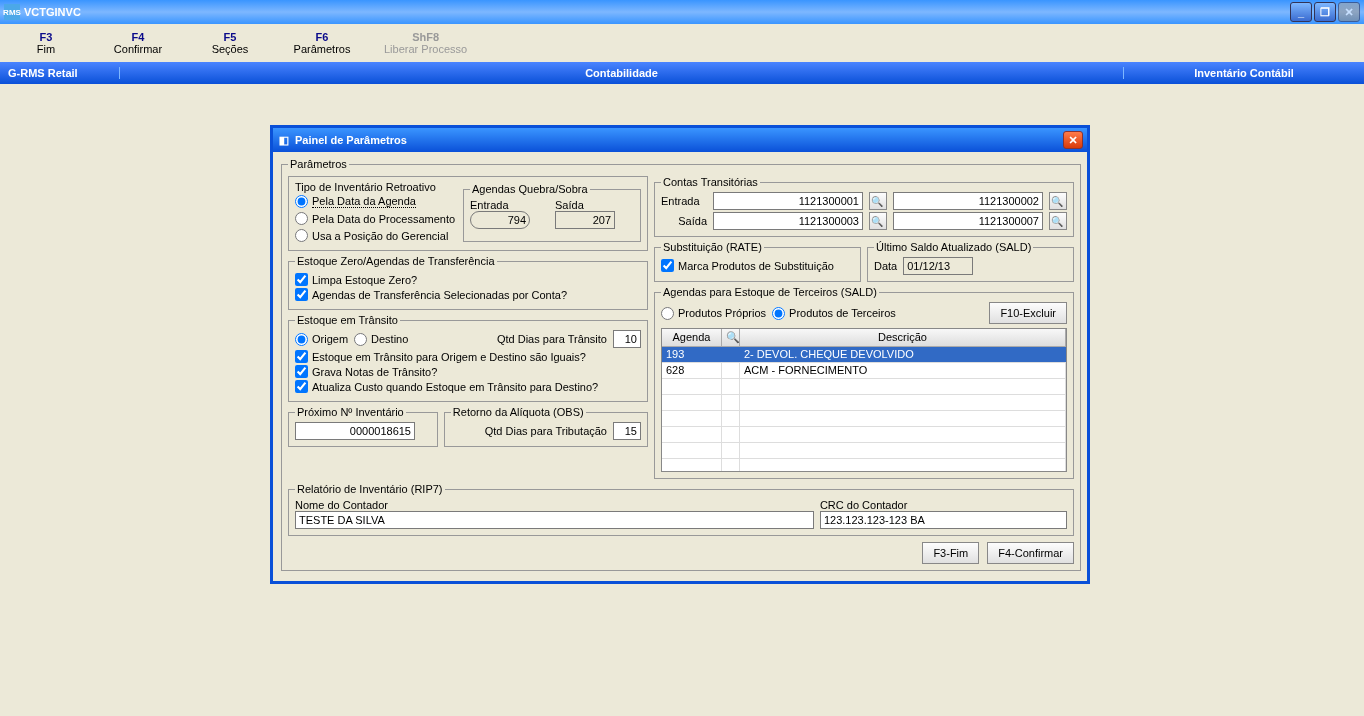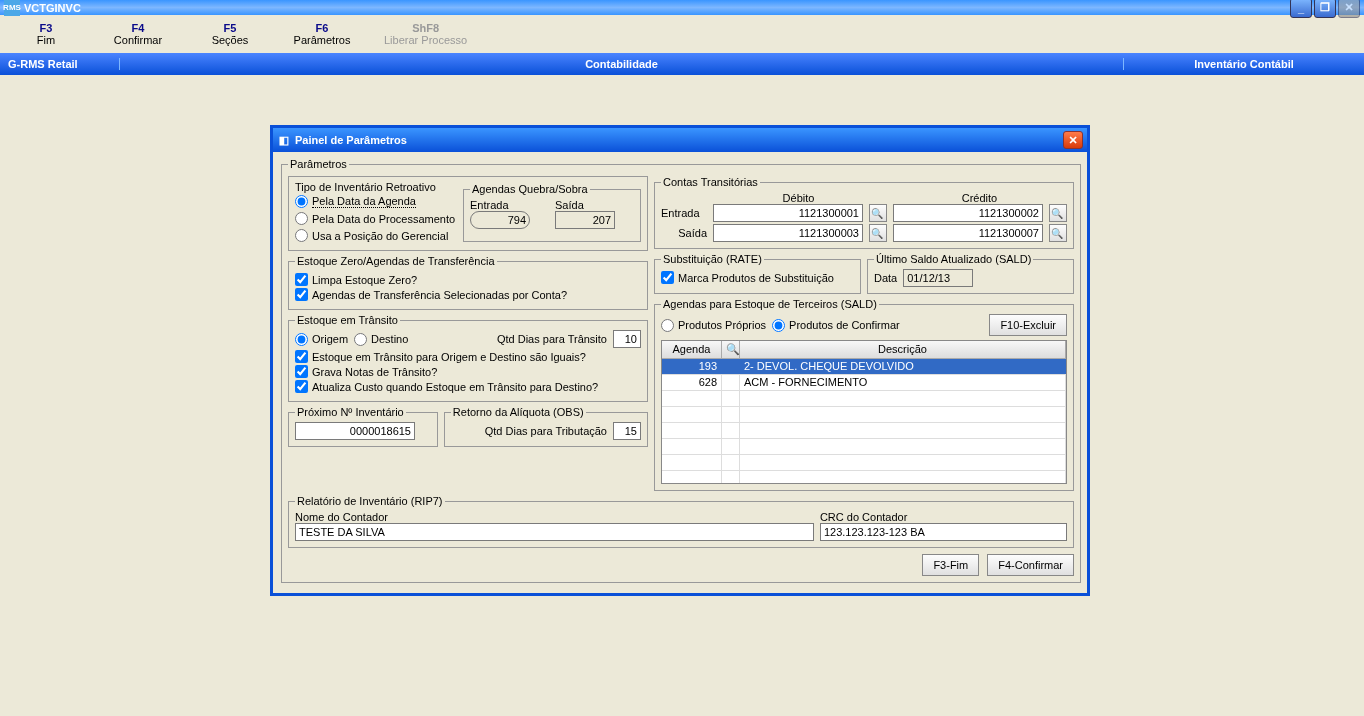--- a/index.html
+++ b/index.html
@@ -1,18 +1,18 @@
 <!DOCTYPE html>
 <html><head>
 <meta charset="utf-8">
 <style>
 * { box-sizing: border-box; margin: 0; padding: 0; font-family: Tahoma, sans-serif; font-size: 11px; }
 body { background: #ece9d8; width: 1364px; height: 716px; overflow: hidden; }
 
-.titlebar { height: 15px; background: linear-gradient(to bottom, #3a95ff 0%, #7db7ff 50%, #3a95ff 100%); display: flex; align-items: center; padding: 0 4px; color: #fff; font-weight: bold; }
+.titlebar { height: 24px; background: linear-gradient(to bottom, #3a95ff 0%, #7db7ff 50%, #3a95ff 100%); display: flex; align-items: center; padding: 0 4px; color: #fff; font-weight: bold; }
 .titlebar .icon { width: 16px; height: 16px; background: #4ba8e8; margin-right: 4px; display:flex;align-items:center;justify-content:center;font-size:8px;color:#fff; }
 .titlebar .title { flex: 1; }
 .tb-btn { width: 22px; height: 20px; margin-left: 2px; background: linear-gradient(#7db7ff,#3a6bd0); border: 1px solid #335; display:flex;align-items:center;justify-content:center; border-radius:3px; color:#fff;font-weight:bold; }
 .tb-btn.close { background: linear-gradient(#aaa,#888); }
 .tb-btn.disabled { opacity: 0.6; }
 
 .fkeys { height: 38px; display:flex; align-items:center; padding: 4px 16px; gap: 32px; }
 .fkey { text-align:center; min-width:60px; }
 .fkey .k { font-weight:bold; color:#0a0a8a; }
 .fkey .lbl { color:#000; }
@@ -47,21 +47,21 @@
 .binoc { width:18px; height:18px; border:1px solid #888; background:linear-gradient(#fdfdfd,#e0e0e0); display:inline-flex;align-items:center;justify-content:center; font-size:10px;}
 
 .grid { border:1px solid #888; background:#fff; }
 .grid-head { display:flex; background: linear-gradient(#f8f8f8,#ddd); border-bottom:1px solid #aaa; }
 .grid-head .cell { border-right:1px solid #aaa; padding:2px 4px; text-align:center; font-weight:normal; }
 .grid-body { height: 124px; overflow:hidden; }
 .grid-row { display:flex; height:16px; border-bottom:1px solid #ddd; }
 .grid-row .cell { border-right:1px solid #ddd; padding:1px 4px; }
 .grid-row.selected { background:#316ac5; color:#fff; }
 .grid-row.selected .cell { border-right-color: #316ac5; }
-.c-ag { width: 60px; text-align:right; }
+.c-ag { width: 60px; text-align:left; }
 .c-bn { width: 18px; }
 .c-ds { flex:1; }
 
 .bottom-actions { display:flex; justify-content:flex-end; gap:8px; margin-top:6px; }
 </style>
 </head>
 <body>
 
 <div class="titlebar">
   <div class="icon">RMS</div>
@@ -196,24 +196,20 @@
                 <span>Qtd Dias para Tributação</span>
                 <input type="text" class="txt-r" style="width: 28px;" value="15">
               </div>
             </fieldset>
           </div>
         </div>
 
         <div class="col" style="flex:1;">
           <fieldset>
             <legend>Contas Transitórias</legend>
-            <div class="row" style="margin-left:50px;">
-              <div style="flex:1;text-align:center;">Débito</div>
-              <div style="flex:1;text-align:center;">Crédito</div>
-            </div>
             <div class="row" style="align-items:center;margin-bottom:2px;">
               <span style="width:46px;">Entrada</span>
               <input type="text" class="txt-r" style="flex: 1 1 0%;" value="1121300001">
               <span class="binoc">🔍</span>
               <input type="text" class="txt-r" style="flex: 1 1 0%;" value="1121300002">
               <span class="binoc">🔍</span>
             </div>
             <div class="row" style="align-items:center;">
               <span style="width:46px;text-align:right;">Saída</span>
               <input type="text" class="txt-r" style="flex: 1 1 0%;" value="1121300003">
@@ -242,21 +238,21 @@
 
           <fieldset style="flex:1;">
             <legend>Agendas para Estoque de Terceiros (SALD)</legend>
             <div class="row" style="">
               <label class="radio">
                   <input type="radio" style="">
                   <span>Produtos Próprios</span>
                 </label>
               <label class="radio">
                   <input type="radio" checked="" style="">
-                  <span>Produtos de Confirmar</span>
+                  <span>Produtos de Terceiros</span>
                 </label>
               <button class="btn" style="margin-left:auto;">F10-Excluir</button>
             </div>
             <div class="grid" style="margin-top:4px;">
               <div class="grid-head">
                 <div class="cell c-ag">Agenda</div>
                 <div class="cell c-bn">🔍</div>
                 <div class="cell c-ds">Descrição</div>
               </div>
               <div class="grid-body" id="grid-body">

